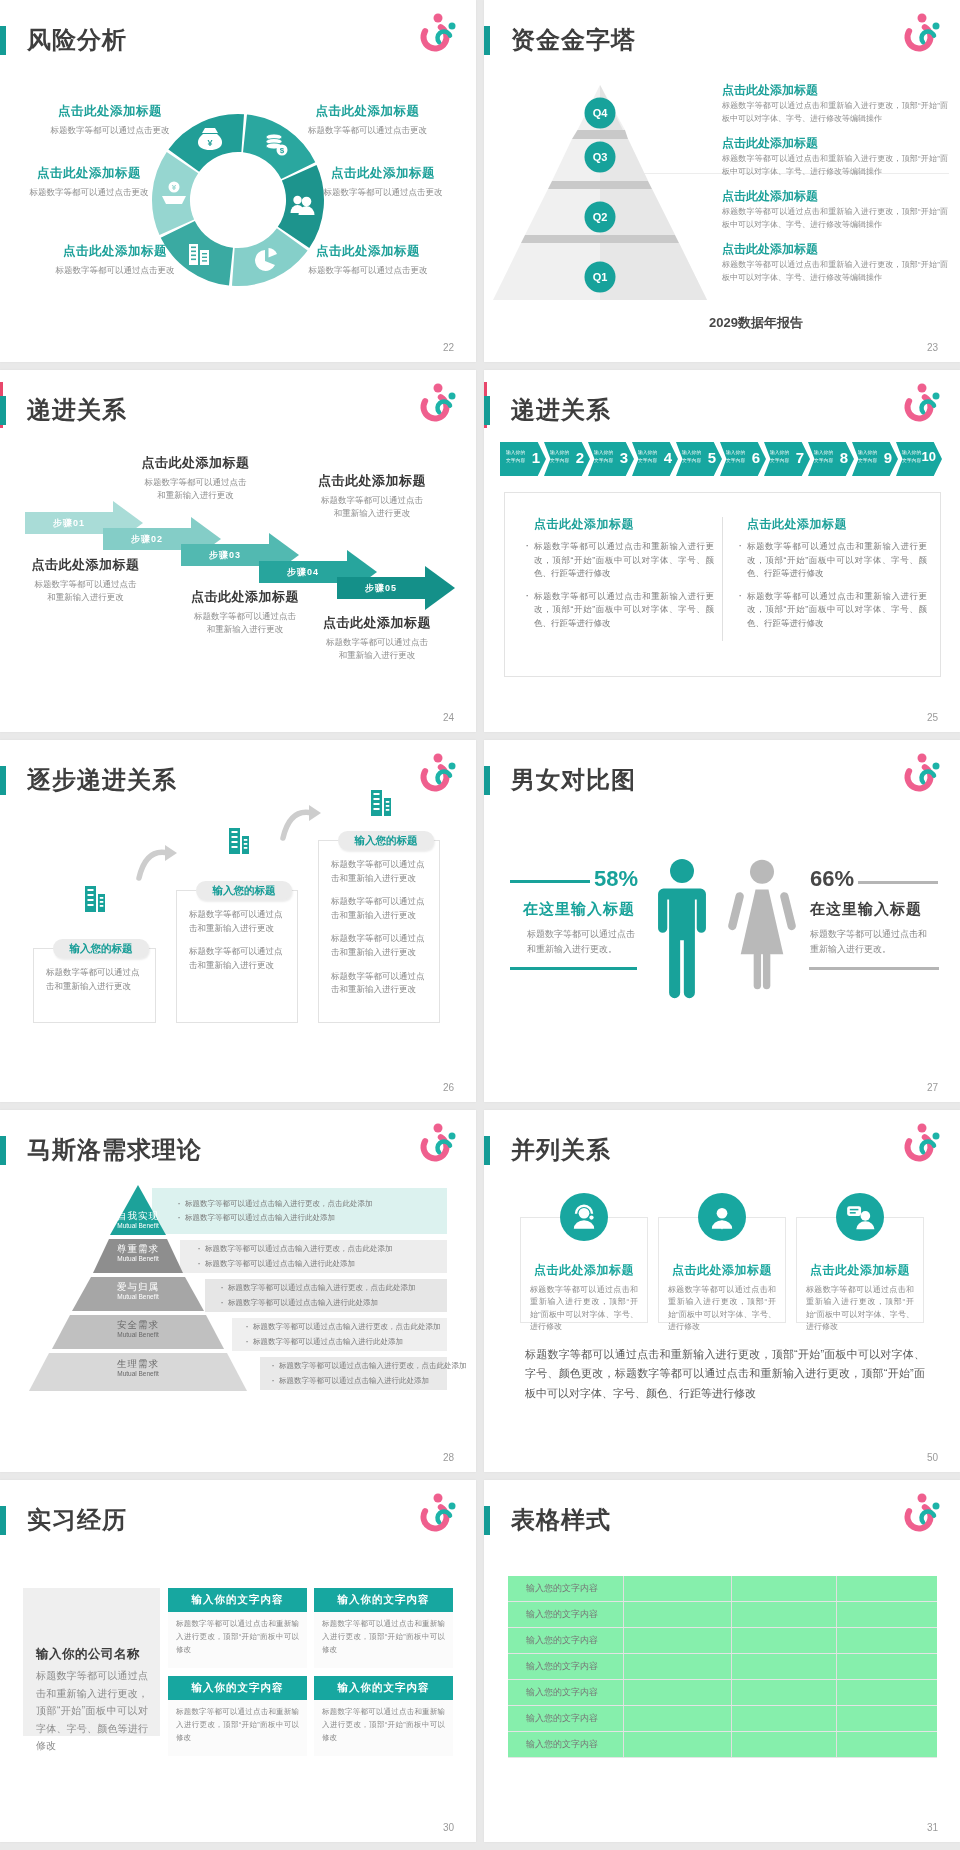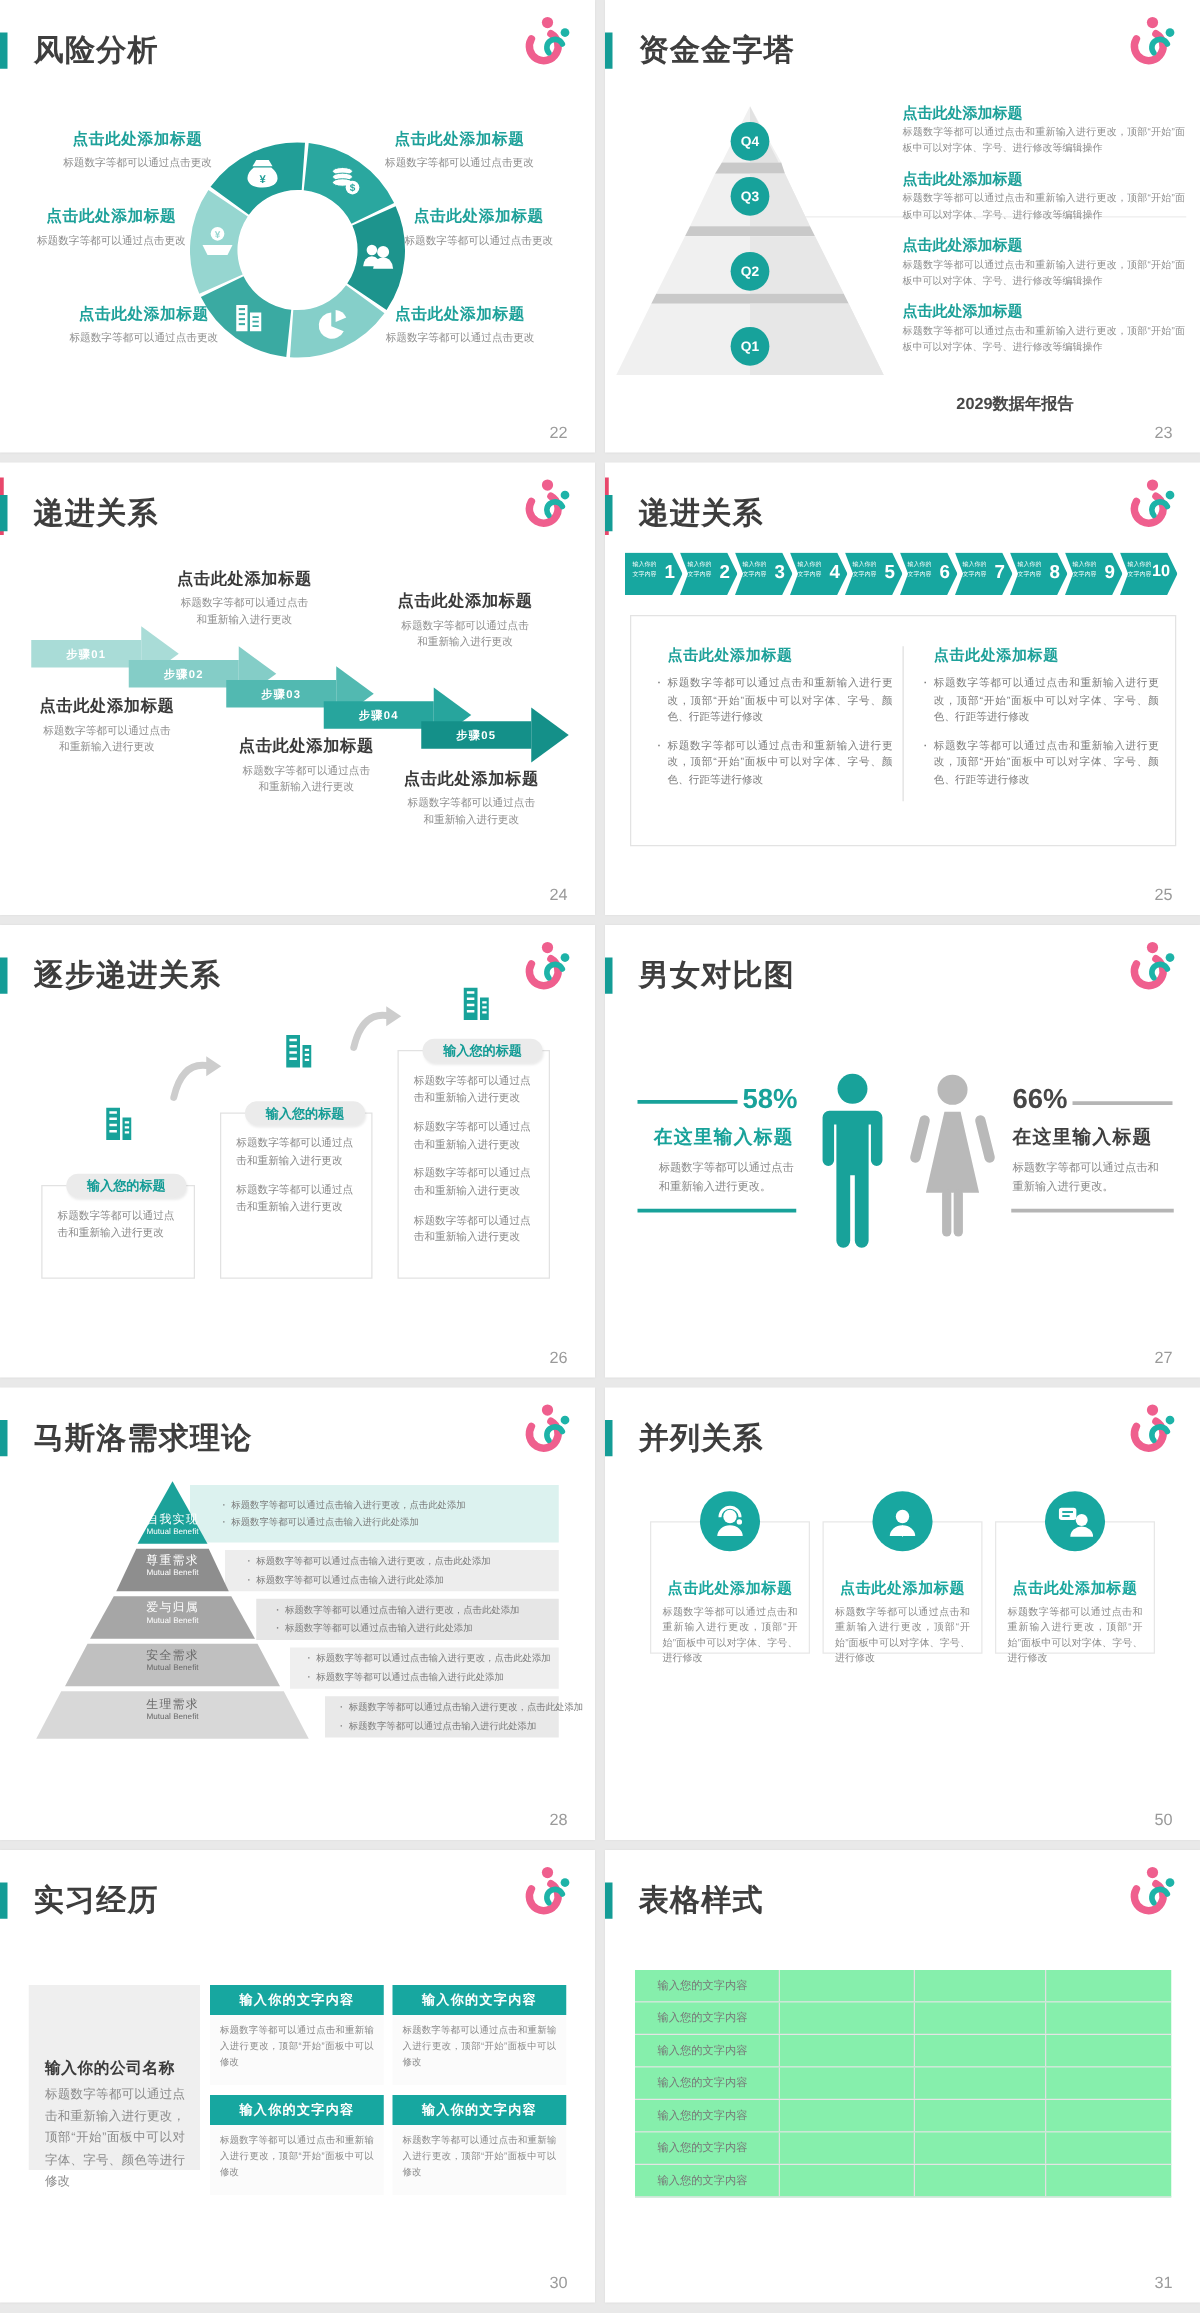--- a/index.html
+++ b/index.html
@@ -3,32 +3,32 @@
 <meta charset="utf-8">
 <style>
 *{margin:0;padding:0;box-sizing:border-box}
 html,body{width:960px;background:#e9e9e9}
 body{position:relative;height:1850px;font-family:"Liberation Sans","DejaVu Sans",sans-serif;-webkit-font-smoothing:antialiased}
 .slide{position:absolute;width:476px;height:362px;background:#fff;overflow:hidden;box-shadow:0 0 2px rgba(0,0,0,.06)}
 .accent{position:absolute;left:0;top:26px;width:6px;height:29px;background:#149c96;z-index:3}
 .edge-pink{position:absolute;left:0;top:12px;width:3px;height:46px;background:#e8476b;z-index:2}
 .s-title{position:absolute;left:27px;top:24px;font-size:24px;color:#3e3e3e;letter-spacing:1px;z-index:3}
 .logo{position:absolute;right:16px;top:11px;width:44px;height:44px;z-index:3}
-.pageno{position:absolute;right:22px;bottom:9px;font-size:13px;color:#9a9a9a}
+.pageno{position:absolute;right:22px;bottom:9px;font-size:10px;color:#9a9a9a}
 
 .tblock{position:absolute;text-align:center;z-index:2}
 .tblock .tt{font-size:12.5px;font-weight:bold;color:#1ea19a;letter-spacing:.5px}
 .tblock.dark .tt{color:#3a3a3a;font-size:13px}
 .tblock .td{font-size:8.5px;color:#8e8e8e;margin-top:4px;line-height:1.55}
 
 .pyr-svg{position:absolute;left:0;top:75px;z-index:1}
 .s23-item{position:absolute;left:238px;width:226px;text-align:left}
 .s23-item .tt{font-size:12px;font-weight:bold;color:#1ea19a}
 .s23-item .td{font-size:8px;color:#8e8e8e;margin-top:0;line-height:1.65;text-align:justify}
-.s23-footer{position:absolute;left:225px;top:314px;width:150px;text-align:right;font-size:13px;font-weight:bold;color:#474747}
+.s23-footer{position:absolute;left:225px;top:314px;width:150px;text-align:left;font-size:13px;font-weight:bold;color:#474747}
 .s23-line{position:absolute;left:150px;top:173px;width:315px;height:1px;background:#ededed}
 
 .arrow{position:absolute;width:120px;height:44px;z-index:1}
 .arrow .bar{position:absolute;left:0;top:11px;width:88px;height:22px;background:var(--c);display:flex;align-items:center;justify-content:center;color:#fff;font-size:9px;font-weight:bold;letter-spacing:1px}
 .arrow .head{position:absolute;left:88px;top:0;width:0;height:0;border-top:22px solid transparent;border-bottom:22px solid transparent;border-left:30px solid var(--c)}
 
 .chev{position:absolute;top:72px;width:46px;height:34px;background:#17a7a0;color:#fff;clip-path:polygon(0 0,82% 0,100% 50%,82% 100%,0 100%,14% 50%);z-index:1}
 .chev.first{clip-path:polygon(0 0,82% 0,100% 50%,82% 100%,0 100%)}
 .chev .lbl{position:absolute;left:6px;top:7px;font-size:6px;line-height:1.65;transform:scale(.8);transform-origin:0 0;white-space:nowrap}
 .chev .num{position:absolute;right:6px;top:7px;font-size:15px;font-weight:bold}
@@ -622,20 +622,21 @@
   </div>
   <div class="ccircle" style="left:352px">
     <svg width="30" height="30" viewBox="-14 -14 28 28" fill="#fff">
       <rect x="-12" y="-10" width="13" height="9" rx="2"></rect>
       <rect x="-9.5" y="-7.6" width="8" height="1.4" fill="#18a7a0"></rect>
       <rect x="-9.5" y="-4.6" width="5.5" height="1.4" fill="#18a7a0"></rect>
       <circle cx="5" cy="-1" r="4.5"></circle>
         <path d="M-3.5,11.5 a8.5,7.5 0 0 1 17,0 z"></path>
     </svg>
   </div>
+  <div class="s29-footer">标题数字等都可以通过点击和重新输入进行更改，顶部“开始”面板中可以对字体、字号、颜色更改，标题数字等都可以通过点击和重新输入进行更改，顶部“开始”面板中可以对字体、字号、颜色、行距等进行修改</div>
   <div class="pageno">50</div>
 </section>
 
 <section class="slide" style="left:0;top:1480px">
   <div class="accent"></div>
   <h1 class="s-title">实习经历</h1>
   <svg class="logo" viewBox="0 0 44 44">
     <circle cx="19" cy="26" r="11.5" fill="none" stroke="#ef5f8e" stroke-width="6" stroke-linecap="round" stroke-dasharray="54 19" transform="rotate(-60 19 26)"></circle>
     <circle cx="22" cy="7" r="4.5" fill="#ef5f8e"></circle>
     <circle cx="28" cy="27" r="6.5" fill="none" stroke="#1db3a8" stroke-width="4.5" stroke-linecap="round" stroke-dasharray="22 19" transform="rotate(140 28 27)"></circle>

